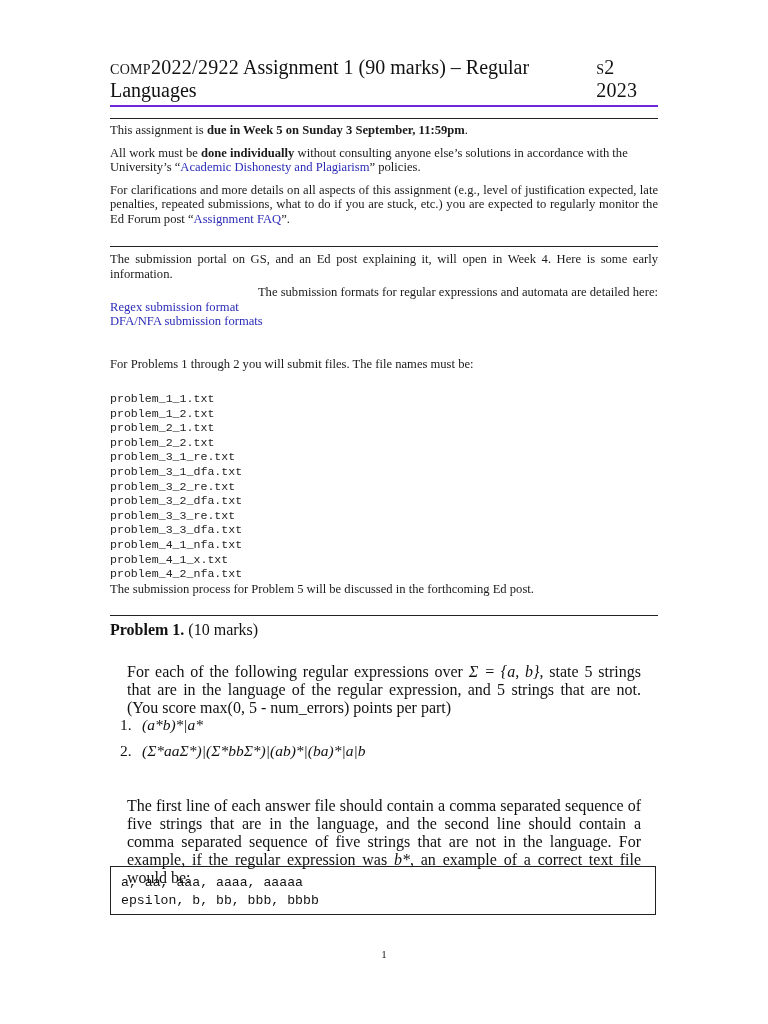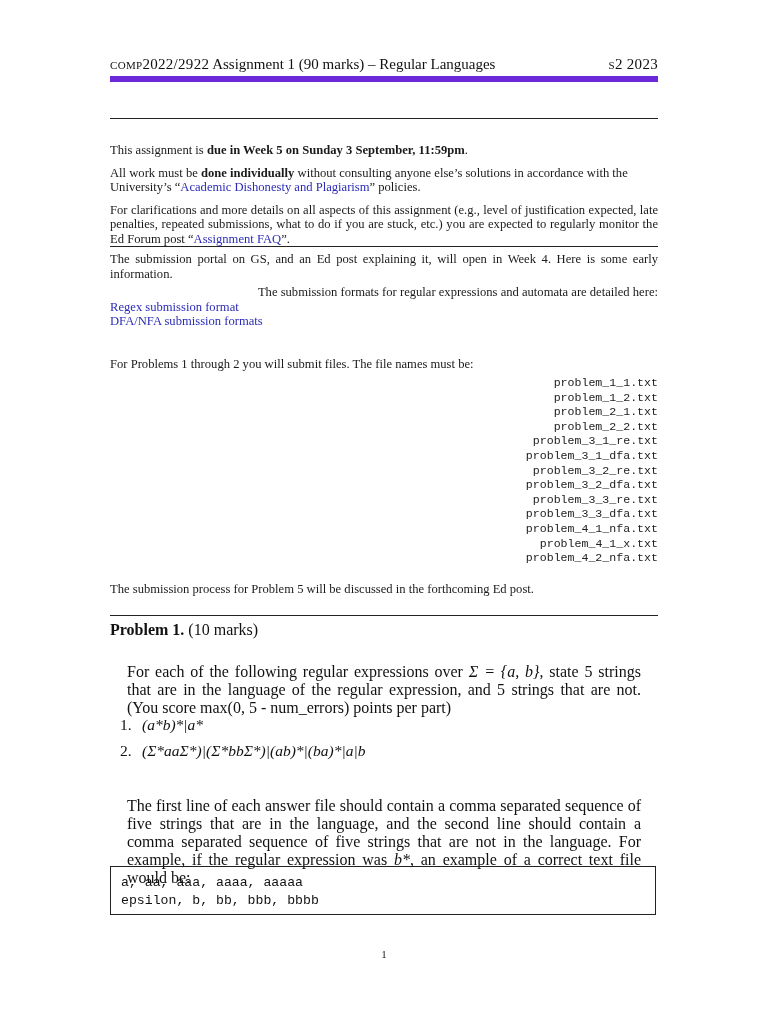--- a/index.html
+++ b/index.html
@@ -5,22 +5,22 @@
   html, body { margin: 0; padding: 0; background: #ffffff; }
   body {
     width: 768px; height: 1024px; position: relative; overflow: hidden;
     font-family: "DejaVu Serif", "Liberation Serif", serif;
     color: #1a1a1a;
   }
 
   .header {
     position: absolute; left: 110px; top: 56px; width: 548px;
     display: flex; justify-content: space-between; align-items: baseline;
-    font-family: "Liberation Serif", serif; font-size: 15px; color: #111;
-    border-bottom: 6px solid #6d28d9; padding-bottom: 3px;
+    font-family: "Liberation Serif", serif; font-size: 20px; color: #111;
+    border-bottom: 2px solid #6d28d9; padding-bottom: 3px;
   }
   .smallcaps { font-variant: small-caps; letter-spacing: 0.3px; }
 
   .small { font-family: "Liberation Serif", serif; font-size: 12.6px; line-height: 14.6px; color: #1a1a1a; }
   .small p { margin: 0; }
   .rule { position: absolute; left: 110px; width: 548px; height: 0; border-top: 1.2px solid #222; }
 
   a.link { color: #2b2bb8; text-decoration: none; text-align: center; }
 
   .blk { position: absolute; left: 110px; width: 548px; }
@@ -48,42 +48,42 @@
 
 <div class="header">
   <span>
     <span class="smallcaps">comp2022/2922</span>
     <span>Assignment 1 (90 marks) – Regular Languages</span>
   </span>
   <span class="smallcaps">s2 2023</span>
 </div>
 
 <div class="rule" style="top:118px;"></div>
-<div class="blk small" style="top:123px;margin-top:20px;">
+<div class="blk small" style="top:123px;">
   <p>
     <span>This assignment is </span><b>due in Week 5 on Sunday 3 September, 11:59pm</b><span>.</span>
   </p>
   <p style="margin-top:8px;">
     <span>All work must be </span><b>done individually</b><span> without consulting anyone else’s solutions in accordance with the University’s “</span><a class="link" href="#">Academic Dishonesty and Plagiarism</a><span>” policies.</span>
   </p>
   <p style="margin-top:8px; text-align:justify;">
     <span>For clarifications and more details on all aspects of this assignment (e.g., level of justification expected, late penalties, repeated submissions, what to do if you are stuck, etc.) you are expected to regularly monitor the Ed Forum post “</span><a class="link" href="#">Assignment FAQ</a><span>”.</span>
   </p>
 </div>
 
 <div class="rule" style="top:246px;"></div>
 <div class="blk small" style="top:252px;">
   <p style="text-align:justify;">The submission portal on GS, and an Ed post explaining it, will open in Week 4. Here is some early information.</p>
   <p style="margin-top:4px;text-align:right;">The submission formats for regular expressions and automata are detailed here:</p>
   <p><a class="link" href="#">Regex submission format</a></p>
   <p><a class="link" href="#">DFA/NFA submission formats</a></p>
 </div>
 
 <div class="blk small" style="top:357px;">For Problems 1 through 2 you will submit files. The file names must be:</div>
-<div class="blk files" style="top:376px;text-align:right;">
+<div class="blk files" style="top:392px;">
   <div>problem_1_1.txt</div>
   <div>problem_1_2.txt</div>
   <div>problem_2_1.txt</div>
   <div>problem_2_2.txt</div>
   <div>problem_3_1_re.txt</div>
   <div>problem_3_1_dfa.txt</div>
   <div>problem_3_2_re.txt</div>
   <div>problem_3_2_dfa.txt</div>
   <div>problem_3_3_re.txt</div>
   <div>problem_3_3_dfa.txt</div>

